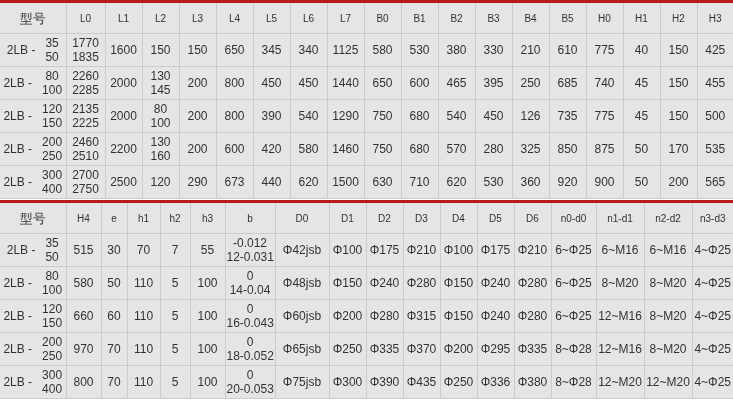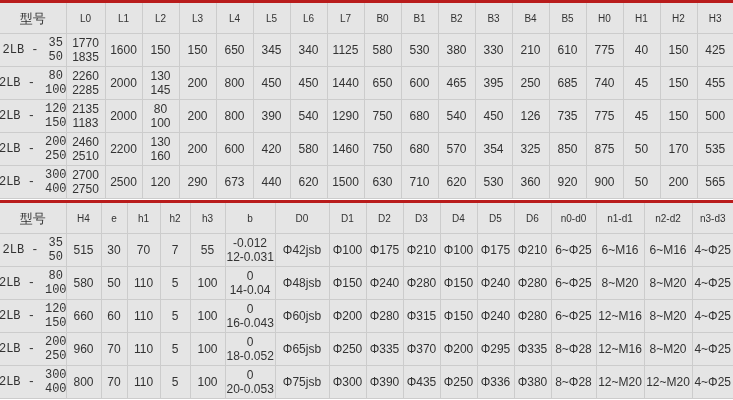--- a/index.html
+++ b/index.html
@@ -23,21 +23,21 @@
     line-height:15px;
   }
   .spec th { height:30px; font-size:10px; color:#333333; }
   .spec th.model-h { font-size:13px; }
   .spec td { height:32px; font-size:12px; }
   .spec th:first-child, .spec td:first-child { border-left:none; }
   .spec th:last-child,  .spec td:last-child  { border-right:none; }
   .spec thead th { border-top:none; }
   
   .model-cell .wrap {
-    display:flex; align-items:center; justify-content:center; gap:10px;font-family:Liberation Mono, monospace;
+    display:flex; align-items:center; justify-content:center; gap:10px;
   }
   .model-cell .stk { display:flex; flex-direction:column; line-height:14px; }
   
   td .two { display:flex; flex-direction:column; line-height:14px; justify-content:center; }
 </style>
 </head>
 <body>
 
 <table class="spec">
     <colgroup>
@@ -164,21 +164,21 @@
             <span>2LB -</span>
             <span class="stk">
               <span>120</span>
               <span>150</span>
             </span>
           </span>
         </td>
         <td>
           <span class="two">
             <span>2135</span>
-            <span>1183</span>
+            <span>2225</span>
           </span>
         </td>
         <td>2000</td>
         <td>
           <span class="two">
             <span>80</span>
             <span>100</span>
           </span>
         </td>
         <td>200</td>
@@ -221,21 +221,21 @@
           </span>
         </td>
         <td>200</td>
         <td>600</td>
         <td>420</td>
         <td>580</td>
         <td>1460</td>
         <td>750</td>
         <td>680</td>
         <td>570</td>
-        <td>354</td>
+        <td>280</td>
         <td>325</td>
         <td>850</td>
         <td>875</td>
         <td>50</td>
         <td>170</td>
         <td>535</td>
       </tr>
       <tr>
         <td class="model-cell">
           <span class="wrap">
@@ -418,21 +418,21 @@
       <tr>
         <td class="model-cell">
           <span class="wrap">
             <span>2LB -</span>
             <span class="stk">
               <span>200</span>
               <span>250</span>
             </span>
           </span>
         </td>
-        <td>960</td>
+        <td>970</td>
         <td>70</td>
         <td>110</td>
         <td>5</td>
         <td>100</td>
         <td>
           <span class="two">
             <span>0</span>
             <span>18-0.052</span>
           </span>
         </td>

